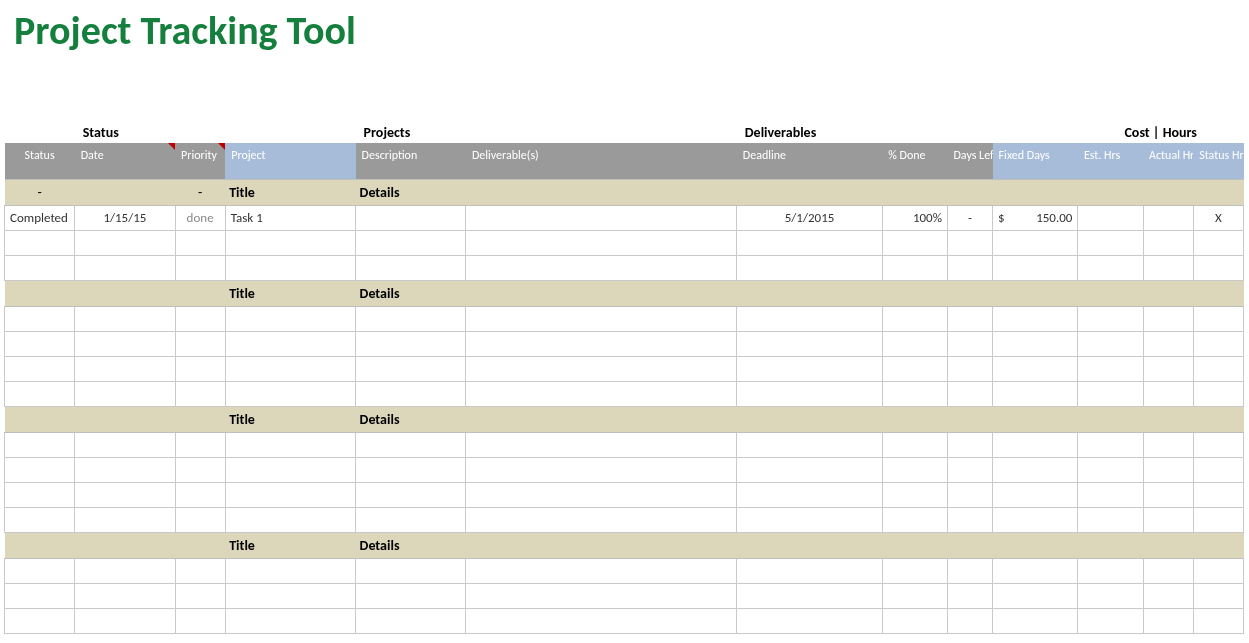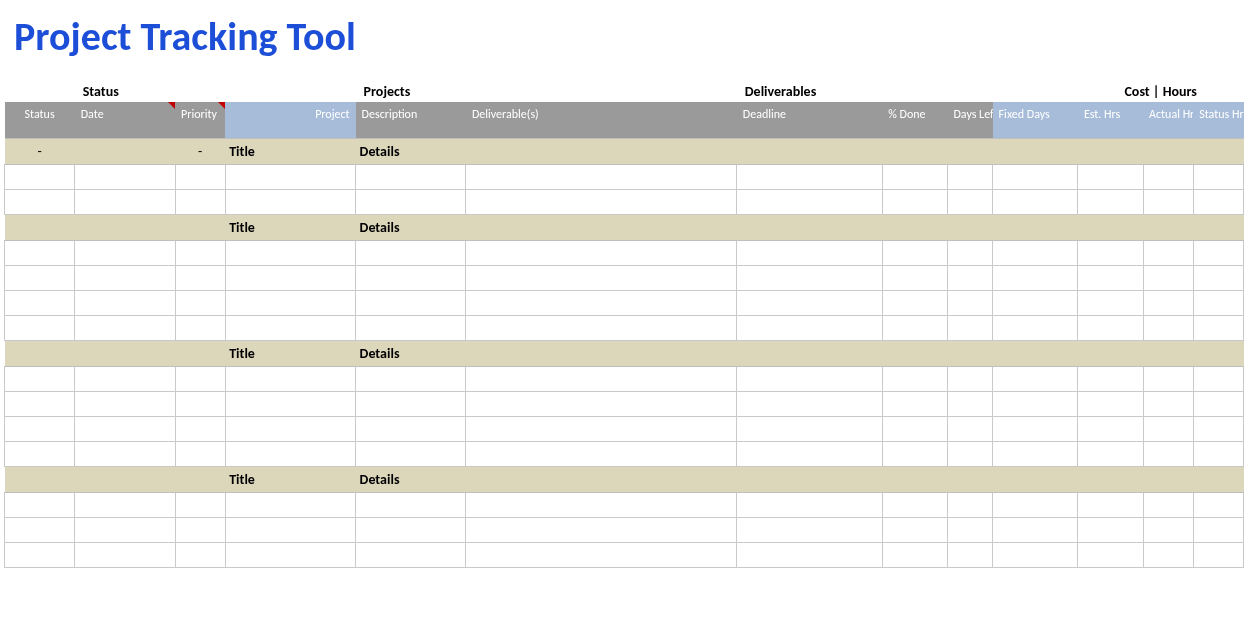--- a/index.html
+++ b/index.html
@@ -6,28 +6,29 @@
   body {
     margin: 0;
     padding: 0;
     font-family: Calibri, Arial, sans-serif;
     background: #ffffff;
     width: 1249px;
   }
   .page-title {
     font-size: 40px;
     font-weight: 700;
-    color: #1d4ed8;
-    padding: 12px 14px 16px 14px;
+    color: #15803d;
+    padding: 6px 14px 16px 14px;
   }
   table {
     border-collapse: collapse;
     width: 1240px;
     margin-left: 4px;
     table-layout: fixed;
+    margin-top: 47px;
   }
   td, th {
     padding: 0;
     font-size: 13px;
     height: 25px;
     overflow: hidden;
     white-space: nowrap;
   }
   
   .c-status   { width: 70px; }
@@ -60,21 +61,21 @@
   .hdr td {
     color: #ffffff;
     font-size: 12px;
     padding: 6px 6px;
     vertical-align: top;
     height: 36px;
     line-height: 1.1;
     text-align: left;
   }
   .hdr .gray { background: #9a9a9a; }
-  .hdr .blue { background: #a7bcd9; text-align: right; }
+  .hdr .blue { background: #a7bcd9; }
   .hdr .right { text-align: left; }
   .hdr .center { text-align: center; }
 
   
   .note { position: relative; }
   .note::after {
     content: "";
     position: absolute;
     top: 0; right: 0;
     border-top: 7px solid #c00000;
@@ -162,20 +163,40 @@
   </tr>
 
   <tr class="band">
     <td class="dash">-</td>
     <td></td>
     <td class="dash">-</td>
     <td>Title</td>
     <td colspan="9">Details</td>
   </tr>
 
+  <tr class="row">
+    <td>Completed</td>
+    <td class="center">1/15/15</td>
+    <td class="center muted">done</td>
+    <td>Task 1</td>
+    <td></td>
+    <td></td>
+    <td class="center">5/1/2015</td>
+    <td class="right">100%</td>
+    <td class="center">-</td>
+    <td>
+      <span class="fixed-cost">
+        <span>$</span>
+        <span>150.00</span>
+      </span>
+    </td>
+    <td></td>
+    <td></td>
+    <td class="center">X</td>
+  </tr>
 
   <tr class="row">
         <td></td>
         <td></td>
         <td></td>
         <td></td>
         <td></td>
         <td></td>
         <td></td>
         <td></td>

